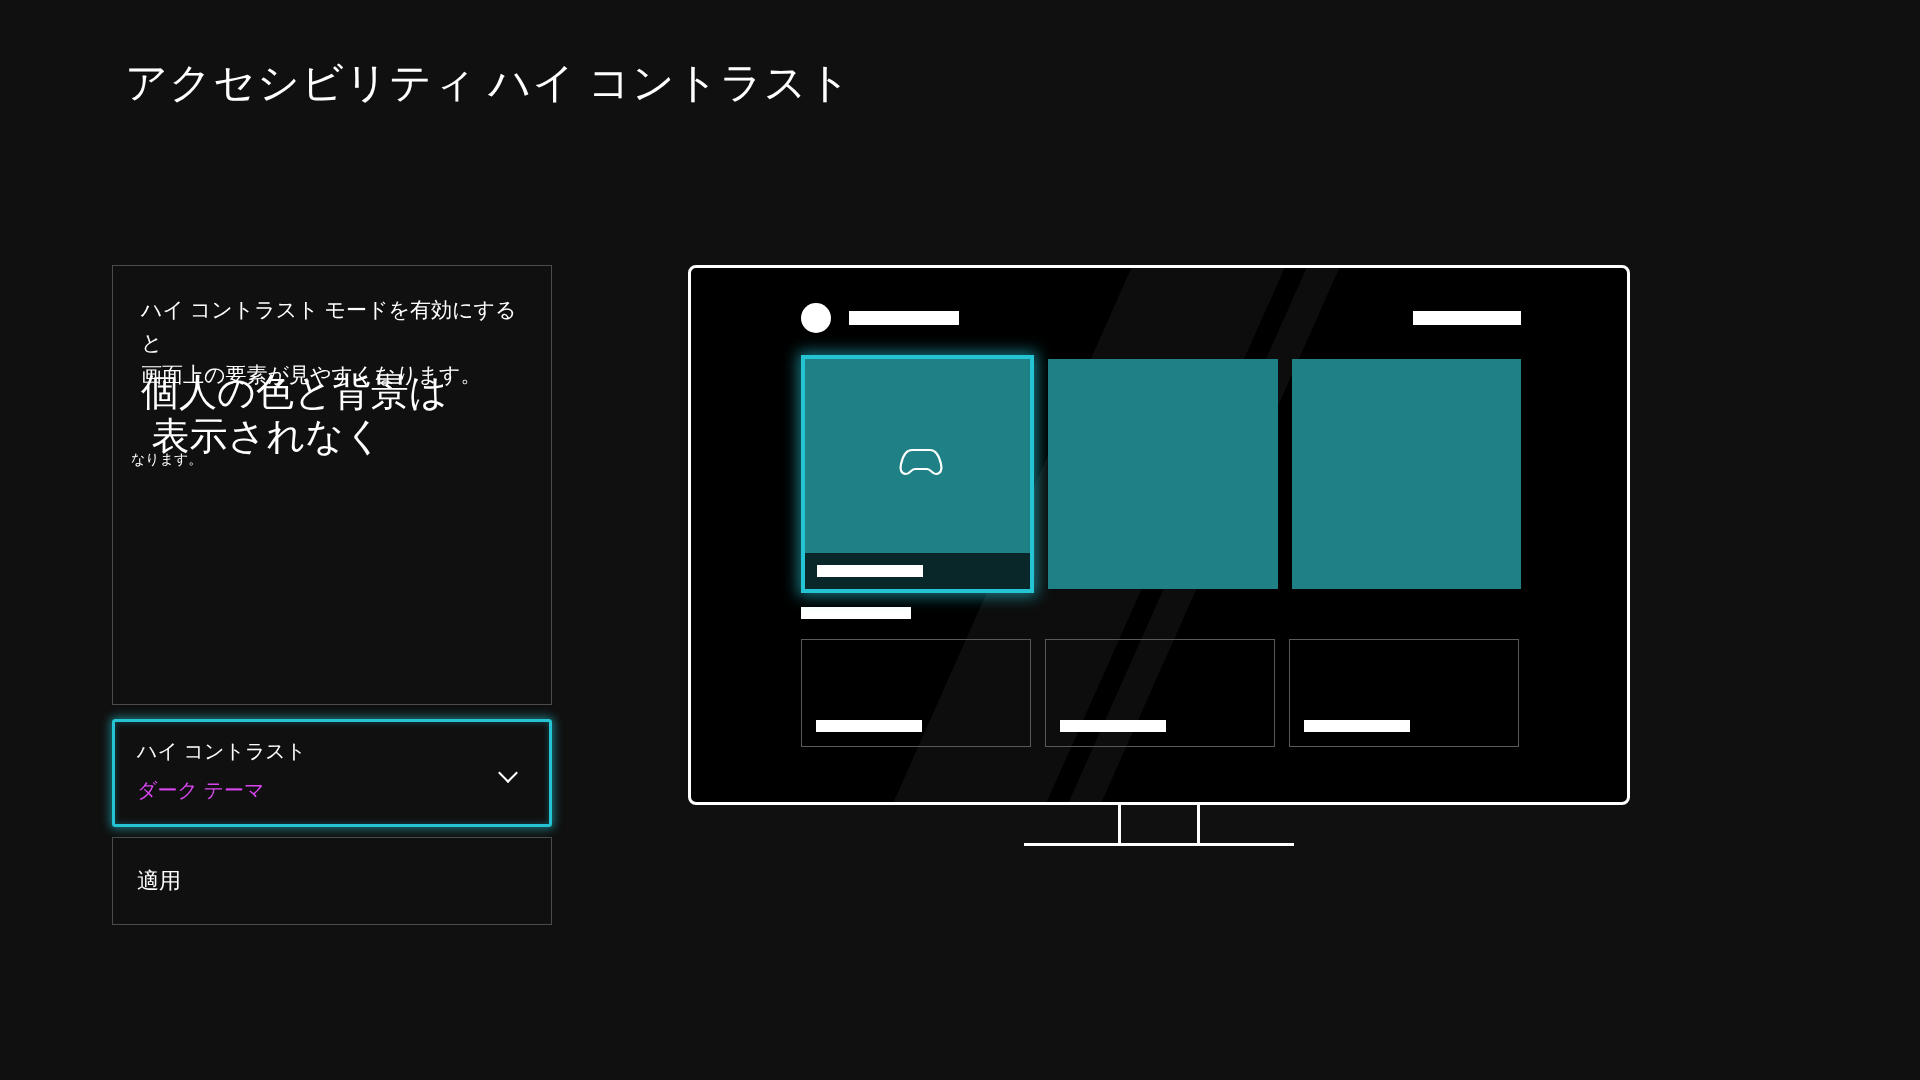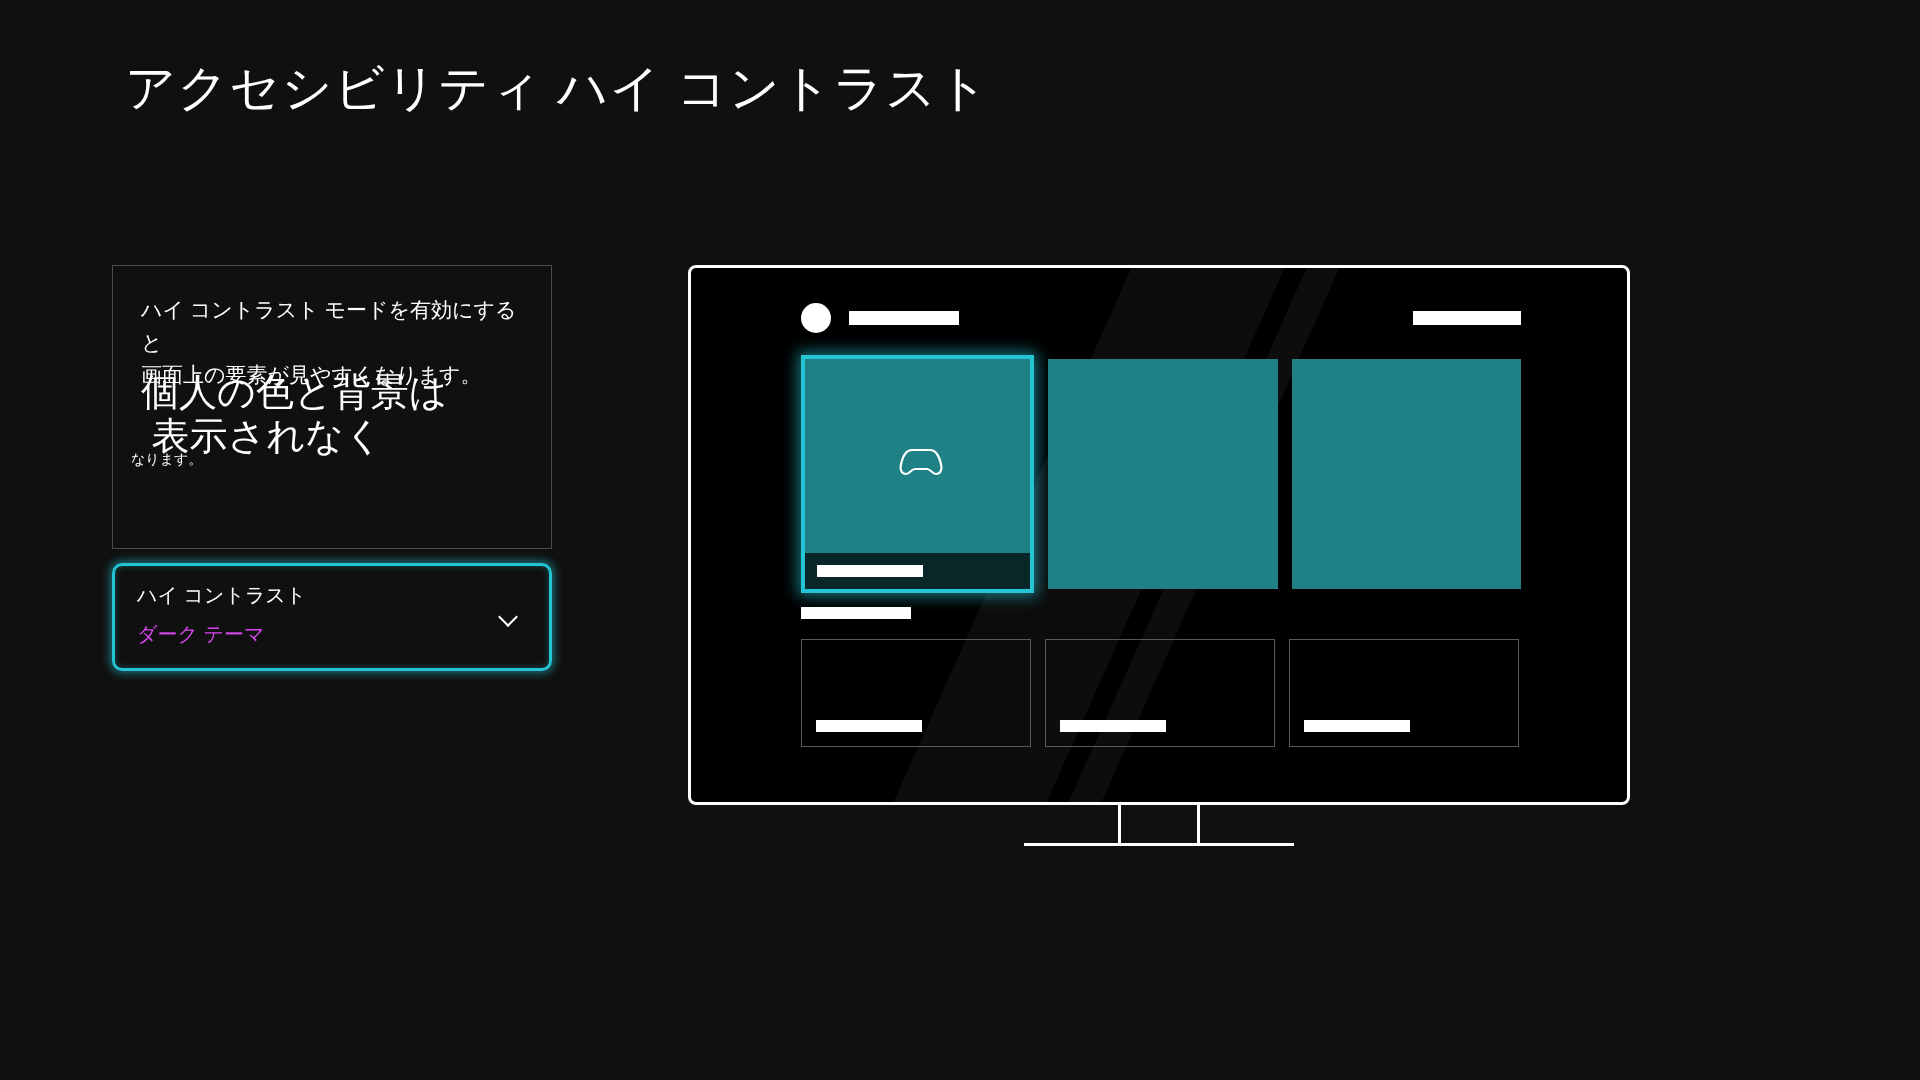--- a/index.html
+++ b/index.html
@@ -15,36 +15,37 @@
     margin: 0; padding: 0;
     width: 1920px; height: 1080px;
     background: var(--bg);
     color: var(--fg);
     font-family: "Yu Gothic UI", "Meiryo", "Segoe UI", sans-serif;
     overflow: hidden;
   }
   .page-title {
     position: absolute;
     left: 125px; top: 55px;
-    font-size: 50px;
+    font-size: 42px;
     font-weight: 300;
     letter-spacing: 1px;
+    font-family: Liberation Serif, serif;
   }
 
   
   .left-panel {
     position: absolute;
     left: 112px; top: 265px;
     width: 440px;
   }
   .desc-box {
     border: 1px solid var(--border-grey);
     padding: 28px 28px 110px 28px;
     position: relative;
-    height: 284px;
+    height: 440px;
   }
   .desc-text {
     font-size: 21px;
     line-height: 1.55;
     font-weight: 300;
   }
   .desc-big {
     position: absolute;
     left: 28px; top: 105px;
     font-size: 38px;
@@ -56,21 +57,21 @@
     position: absolute;
     left: 18px; top: 185px;
     font-size: 14px;
     font-weight: 300;
     text-align: right;
   }
 
   .dropdown {
     margin-top: 14px;
     border: 3px solid var(--teal-bright);
-    border-radius: 10px;
+    border-radius: 3px;
     box-shadow:
       0 0 10px 2px rgba(36,196,212,0.55),
       inset 0 0 6px 0 rgba(36,196,212,0.35);
     padding: 16px 22px 20px 22px;
     position: relative;
   }
   .dropdown .dd-label {
     font-size: 20px;
     font-weight: 300;
   }
@@ -235,20 +236,23 @@
  表示されなく</div>
     <div class="desc-small">なります。</div>
   </div>
 
   <div class="dropdown">
     <div class="dd-label">ハイ コントラスト</div>
     <div class="dd-value">ダーク テーマ</div>
     <span class="chevron"></span>
   </div>
 
+  <div class="apply-btn">
+    <span>適用</span>
+  </div>
 </div>
 
 <div class="monitor">
   <div class="glare g1"></div>
   <div class="glare g2"></div>
   <div class="screen-inner">
     <span class="avatar"></span>
     <span class="name-bar"></span>
     <span class="right-bar"></span>
 

